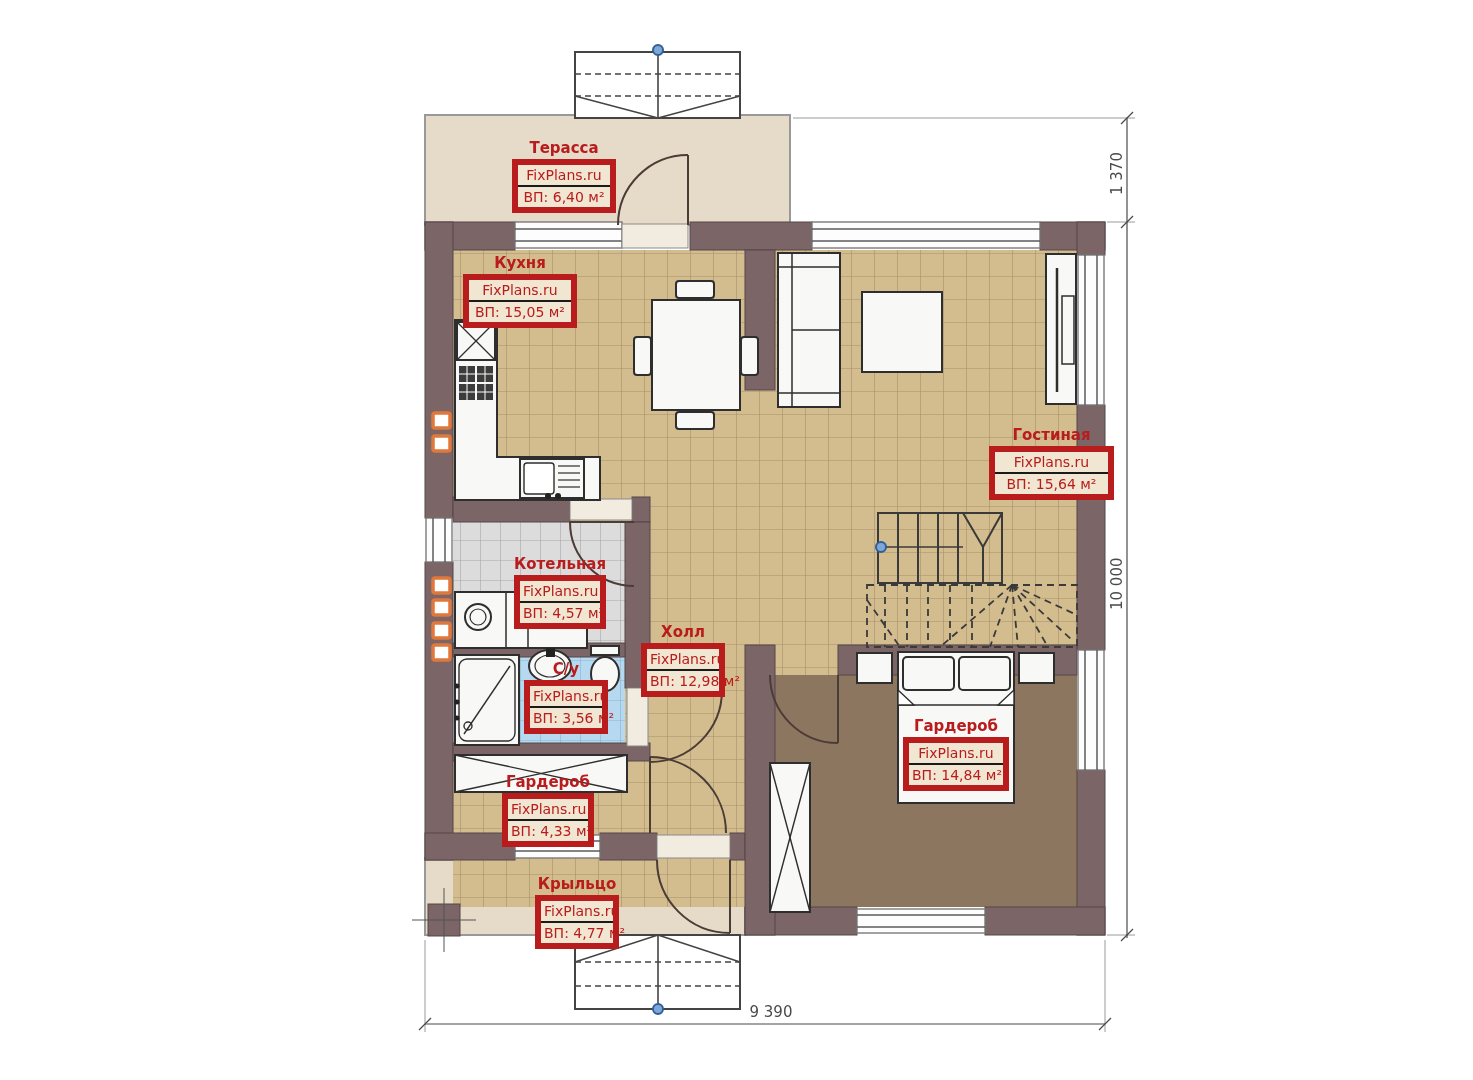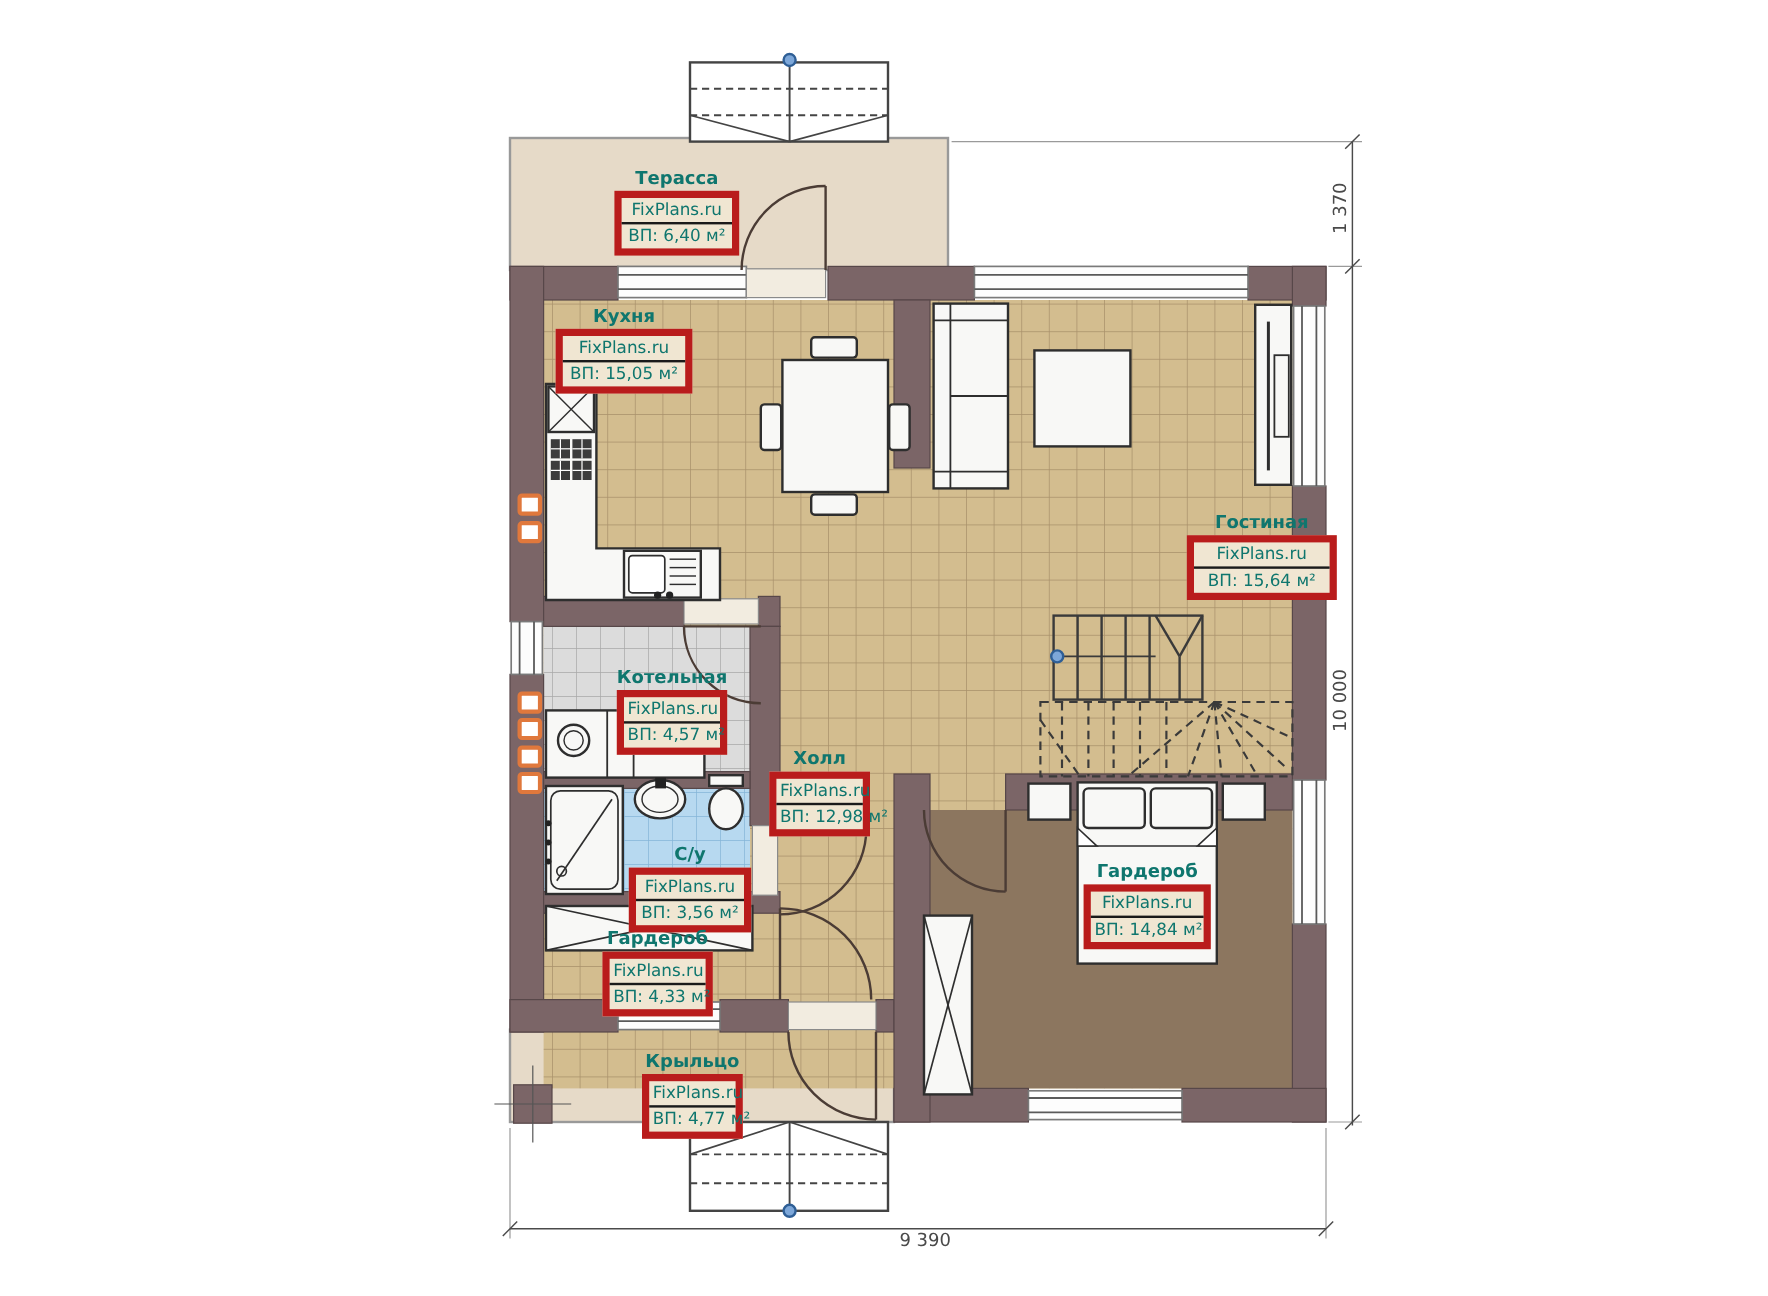--- a/index.html
+++ b/index.html
@@ -1,19 +1,19 @@
 <!DOCTYPE html>
 <html><head>
 <meta charset="utf-8">
 <style>
   html,body{margin:0;padding:0;background:#ffffff;}
   #canvas{position:relative;width:1473px;height:1080px;background:#ffffff;overflow:hidden;
           font-family:"DejaVu Sans","Liberation Sans",sans-serif;}
   #plan-svg{position:absolute;left:0;top:0;}
-  .room-label{position:absolute;text-align:center;color:#0f766e;z-index:5;}
+  .room-label{position:absolute;text-align:center;color:#b91c1c;z-index:5;}
   .room-name{font-weight:bold;font-size:15px;line-height:17px;margin-bottom:2px;white-space:nowrap;}
   .room-box{border:6px solid #b91c1c;background:#f0e6d2;}
   .room-brand{font-size:14px;line-height:20px;border-bottom:2px solid #1a1a1a;padding:0 3px;white-space:nowrap;}
   .room-area{font-size:14px;line-height:20px;padding:0 3px;white-space:nowrap;}
   .dim-label{position:absolute;font-size:15px;color:#4a4a4a;z-index:4;white-space:nowrap;}
   .dim-vert{transform:rotate(-90deg);transform-origin:0 0;}
 </style>
 </head>
 <body>
 
@@ -363,21 +363,21 @@
     <div class="room-area">ВП: 4,57 м²</div>
   </div>
 </div>
 <div class="room-label" style="left:641px;top:624px;width:84px">
   <div class="room-name">Холл</div>
   <div class="room-box">
     <div class="room-brand">FixPlans.ru</div>
     <div class="room-area">ВП: 12,98 м²</div>
   </div>
 </div>
-<div class="room-label" style="left:524px;top:704px;width:102px">
+<div class="room-label" style="left:524px;top:661px;width:84px">
   <div class="room-name">С/у</div>
   <div class="room-box">
     <div class="room-brand">FixPlans.ru</div>
     <div class="room-area">ВП: 3,56 м²</div>
   </div>
 </div>
 <div class="room-label" style="left:903px;top:718px;width:106px">
   <div class="room-name">Гардероб</div>
   <div class="room-box">
     <div class="room-brand">FixPlans.ru</div>
@@ -394,15 +394,15 @@
 <div class="room-label" style="left:535px;top:876px;width:84px">
   <div class="room-name">Крыльцо</div>
   <div class="room-box">
     <div class="room-brand">FixPlans.ru</div>
     <div class="room-area">ВП: 4,77 м²</div>
   </div>
 </div>
 
 <div class="dim-label dim-vert" style="left:1108px;top:195px;">1 370</div>
 <div class="dim-label dim-vert" style="left:1108px;top:610px;">10 000</div>
-<div class="dim-label" style="left:736px;top:1003px;width:70px;text-align:center;margin-top:21px;">9 390</div>
+<div class="dim-label" style="left:736px;top:1003px;width:70px;text-align:center;">9 390</div>
 
 </div>
 
 </body></html>

